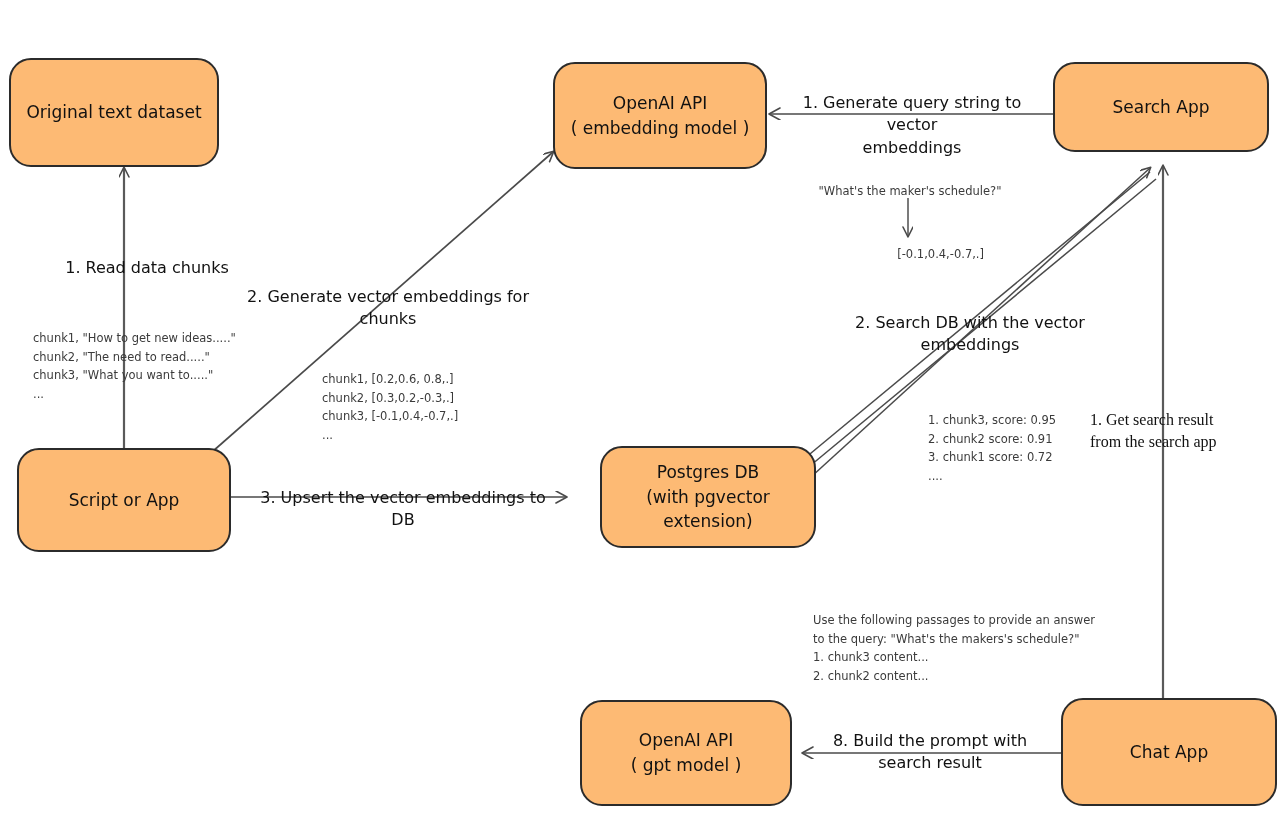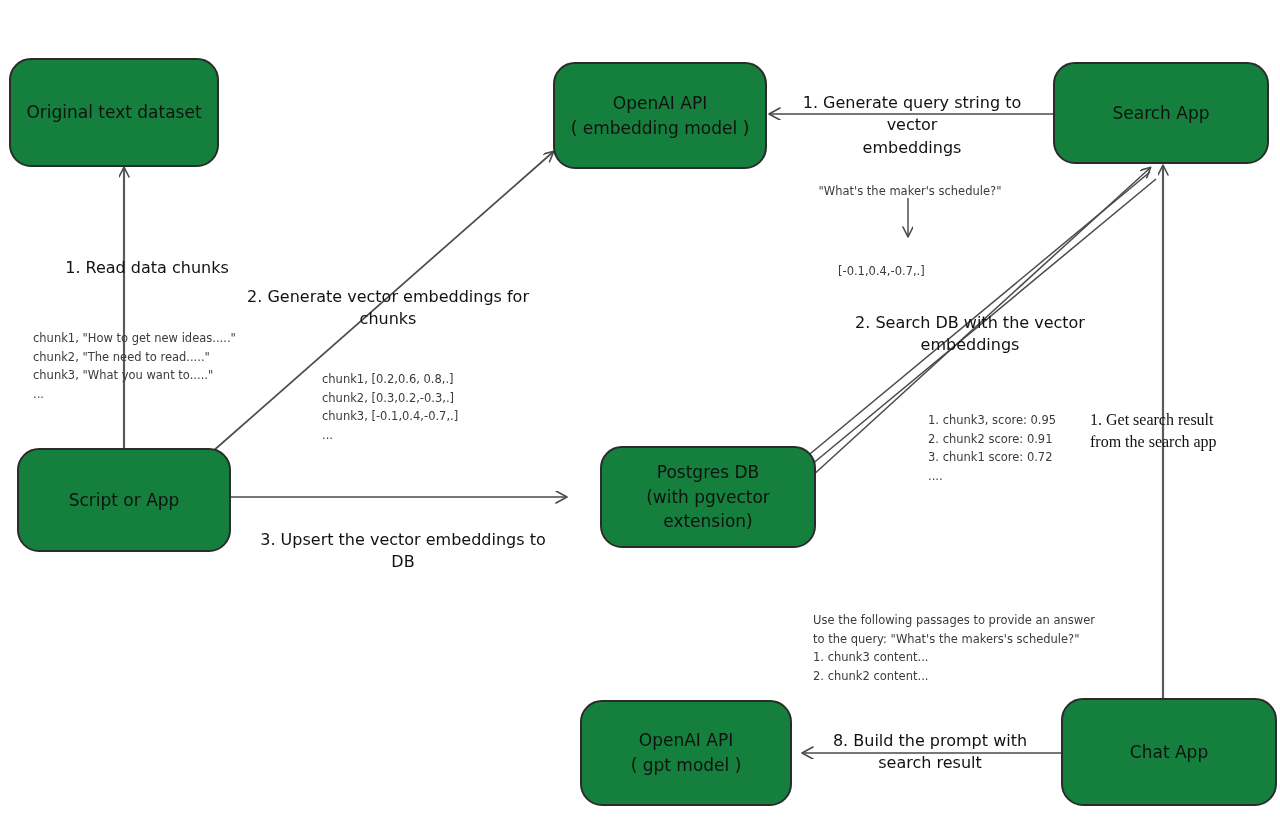--- a/index.html
+++ b/index.html
@@ -20,21 +20,21 @@
     left: 0;
     top: 0;
     width: 1280px;
     height: 832px;
     pointer-events: none;
   }
   .node {
     position: absolute;
     border: 2px solid #2b2b2b;
     border-radius: 22px;
-    background: #15803d;
+    background: #fdba74;
     display: flex;
     flex-direction: column;
     align-items: center;
     justify-content: center;
     text-align: center;
     color: #111111;
     font-size: 17px;
     line-height: 1.45;
     box-sizing: border-box;
     z-index: 3;
@@ -123,38 +123,38 @@
   <div class="node" style="left:553px; top:62px; width:214px; height:107px;">
     <span>OpenAI API</span>
     <span class="l2">( embedding model )</span>
   </div>
 
   <div class="node" style="left:568px; top:446px; width:216px; height:102px;margin-left:32px;">
     <span>Postgres DB</span>
     <span class="l2">(with pgvector extension)</span>
   </div>
 
-  <div class="node" style="left:1053px; top:62px; width:216px; height:102px;">
+  <div class="node" style="left:1053px; top:62px; width:216px; height:90px;">
     <span>Search App</span>
   </div>
 
   <div class="node" style="left:1061px; top:698px; width:216px; height:108px;">
     <span>Chat App</span>
   </div>
 
   <div class="node" style="left:580px; top:700px; width:212px; height:106px;">
     <span>OpenAI API</span>
     <span class="l2">( gpt model )</span>
   </div>
 
   <div class="label" style="left:42px; top:257px; width:210px;">1. Read data chunks</div>
 
   <div class="label" style="left:228px; top:286px; width:320px;">2. Generate vector embeddings for chunks</div>
 
-  <div class="label" style="left:253px; top:487px; width:300px;margin-top:42px;">3. Upsert the vector embeddings  to DB</div>
+  <div class="label" style="left:253px; top:487px; width:300px;">3. Upsert the vector embeddings  to DB</div>
 
   <div class="label" style="left:790px; top:92px; width:244px;">1. Generate query string to vector
 embeddings</div>
 
   <div class="label" style="left:820px; top:312px; width:300px;">2. Search DB with the vector embeddings</div>
 
   <div class="label" style="left:1090px; top:409px; width:180px; text-align:left;font-family:Liberation Serif, serif;">1. Get search result
 from the search app</div>
 
   <div class="label" style="left:832px; top:730px; width:196px;">8. Build the prompt with
@@ -165,21 +165,21 @@
 chunk3, "What you want to....."
 ...</div>
 
   <div class="note" style="left:322px; top:370px; width:230px;">chunk1, [0.2,0.6, 0.8,.]
 chunk2, [0.3,0.2,-0.3,.]
 chunk3, [-0.1,0.4,-0.7,.]
 ...</div>
 
   <div class="note" style="left:810px; top:182px; width:200px; text-align:center;">"What's the maker's schedule?"</div>
 
-  <div class="note" style="left:838px; top:262px; width:146px; text-align:left;">[-0.1,0.4,-0.7,.]</div>
+  <div class="note" style="left:838px; top:245px; width:146px; text-align:right;">[-0.1,0.4,-0.7,.]</div>
 
   <div class="note" style="left:928px; top:411px; width:200px;">1. chunk3, score: 0.95
 2. chunk2 score: 0.91
 3. chunk1 score: 0.72
 ....</div>
 
   <div class="note" style="left:813px; top:611px; width:300px;">Use the following passages to provide an answer
 to the query: "What's the makers's schedule?"
 1. chunk3 content...
 2. chunk2 content...</div>

